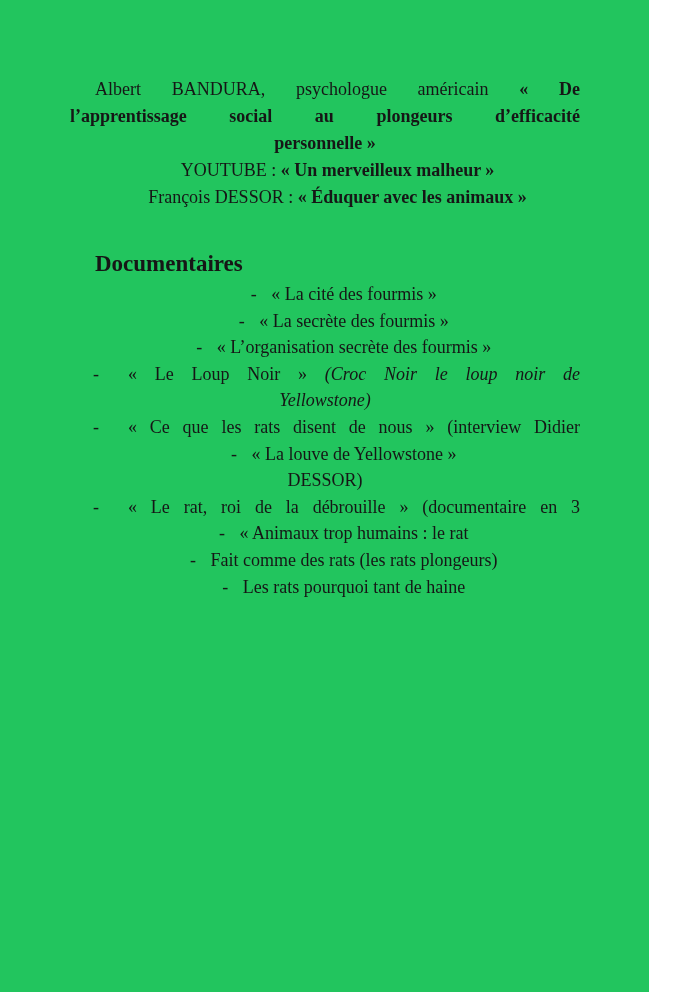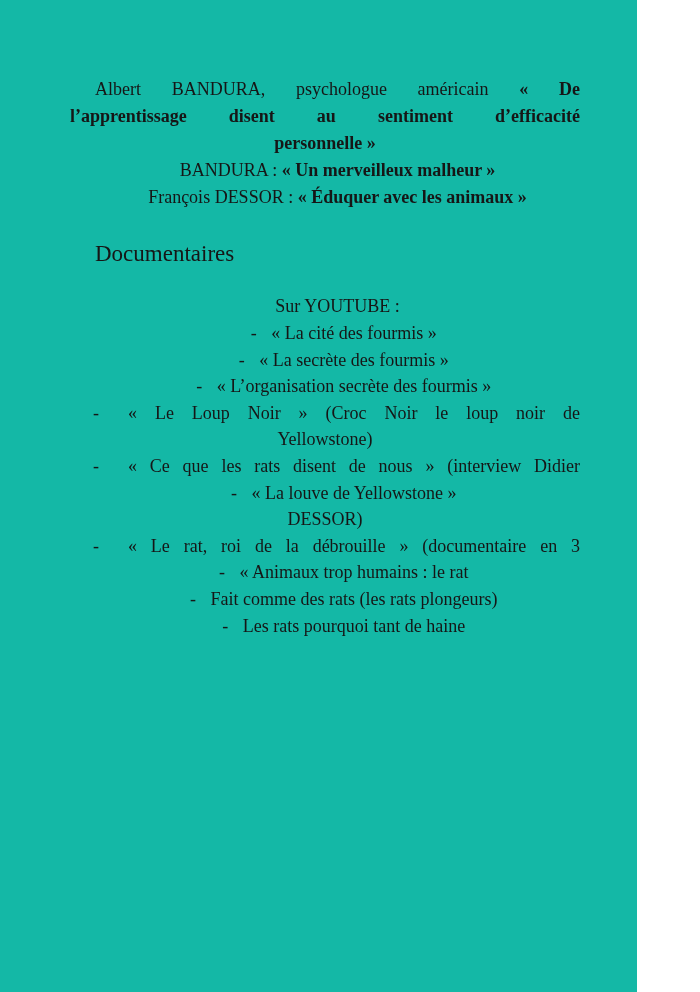--- a/index.html
+++ b/index.html
@@ -2,24 +2,25 @@
 <html><head>
 <meta charset="utf-8">
 <style>
   html, body { margin: 0; padding: 0; }
   body { background: #ffffff; }
 
   .page {
     position: relative;
     width: 637px;
     height: 992px;
-    background: #14b8a6;
+    background: #22c55e;
     overflow: hidden;
     font-family: "Liberation Serif", "DejaVu Serif", serif;
     color: #161616;
+    padding-left: 12px;
   }
 
   .content {
     position: absolute;
     left: 70px;
     top: 76px;
     width: 510px;
     font-size: 18px;
     line-height: 27px;
   }
@@ -29,26 +30,26 @@
   
   .ind { text-indent: 25px; }
 
   
   .just {
     text-align: justify;
     text-align-last: justify;
   }
 
   .b { font-weight: bold; }
-  .i { }
+  .i { font-style: italic; }
 
   .heading {
-    margin-top: 26px;
+    margin-top: 36px;
     font-size: 23px;
-    font-weight: normal;
+    font-weight: bold;
     line-height: 34px;
     text-indent: 25px;
   }
 
   .sur-line { margin-top: 22px; text-indent: 25px; }
 
   .list { line-height: 26.6px; }
   .list .ln { min-height: 26.6px; }
 
   .dash {
@@ -58,29 +59,28 @@
     text-indent: 0;
   }
 </style>
 </head>
 <body>
 
 <div class="page">
   <div class="content">
 
     <div class="ln ind just"><span>Albert BANDURA, psychologue américain </span><span class="b">« De</span></div>
-    <div class="ln just"><span class="b">l’apprentissage disent au sentiment d’efficacité</span></div>
+    <div class="ln just"><span class="b">l’apprentissage social au plongeurs d’efficacité</span></div>
     <div class="ln"><span class="b">personnelle »</span></div>
 
-    <div class="ln ind"><span>BANDURA : </span><span class="b">« Un merveilleux malheur »</span></div>
+    <div class="ln ind"><span>YOUTUBE : </span><span class="b">« Un merveilleux malheur »</span></div>
     <div class="ln ind"><span>François DESSOR : </span><span class="b">« Éduquer avec les animaux »</span></div>
 
     <div class="heading">Documentaires</div>
 
-    <div class="ln sur-line">Sur YOUTUBE :</div>
 
     <div class="list">
 
       <div class="ln"><span class="dash">-</span><span>« La cité des fourmis »</span></div>
 
       <div class="ln"><span class="dash">-</span><span>« La secrète des fourmis »</span></div>
 
       <div class="ln"><span class="dash">-</span><span>« L’organisation secrète des fourmis »</span></div>
 
       <div class="ln just"><span class="dash">-</span><span>« Le Loup Noir » </span><span class="i">(Croc Noir le loup noir de</span></div>

